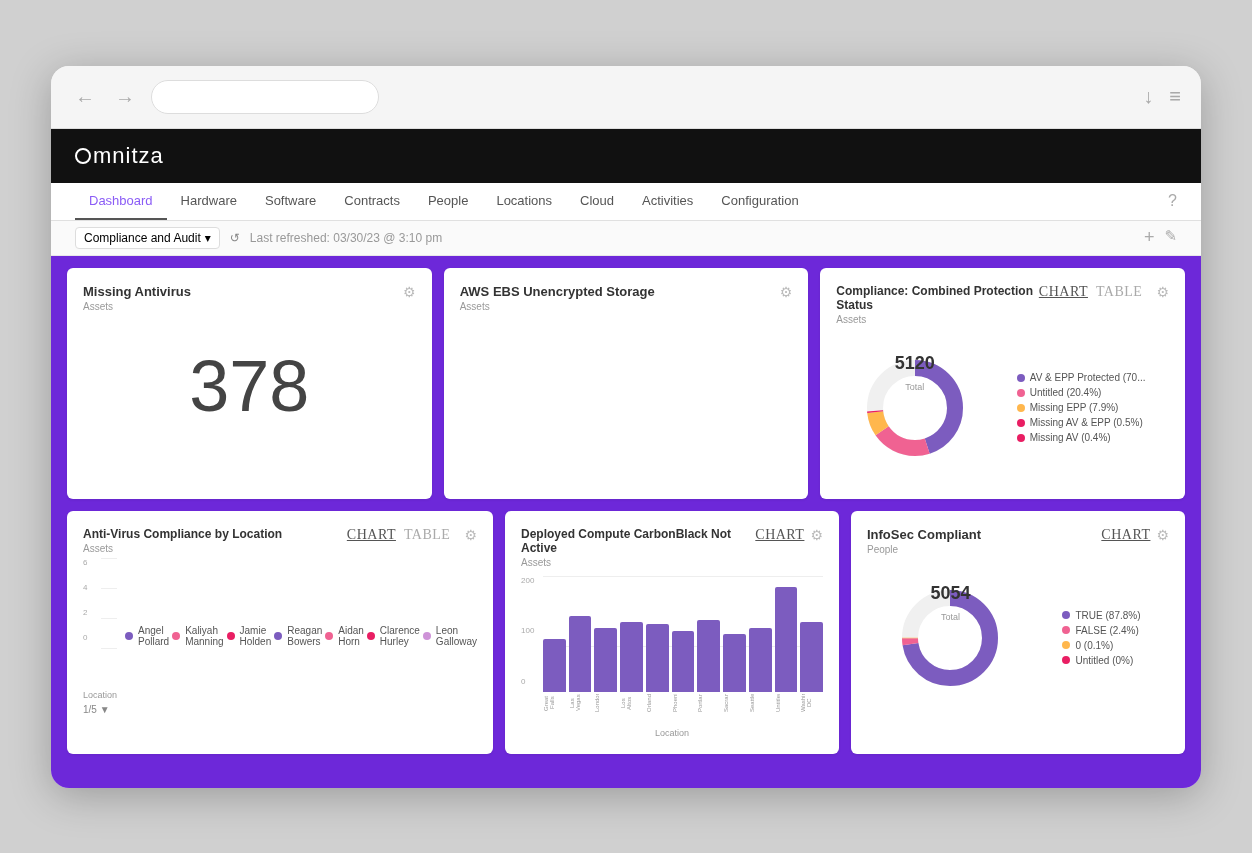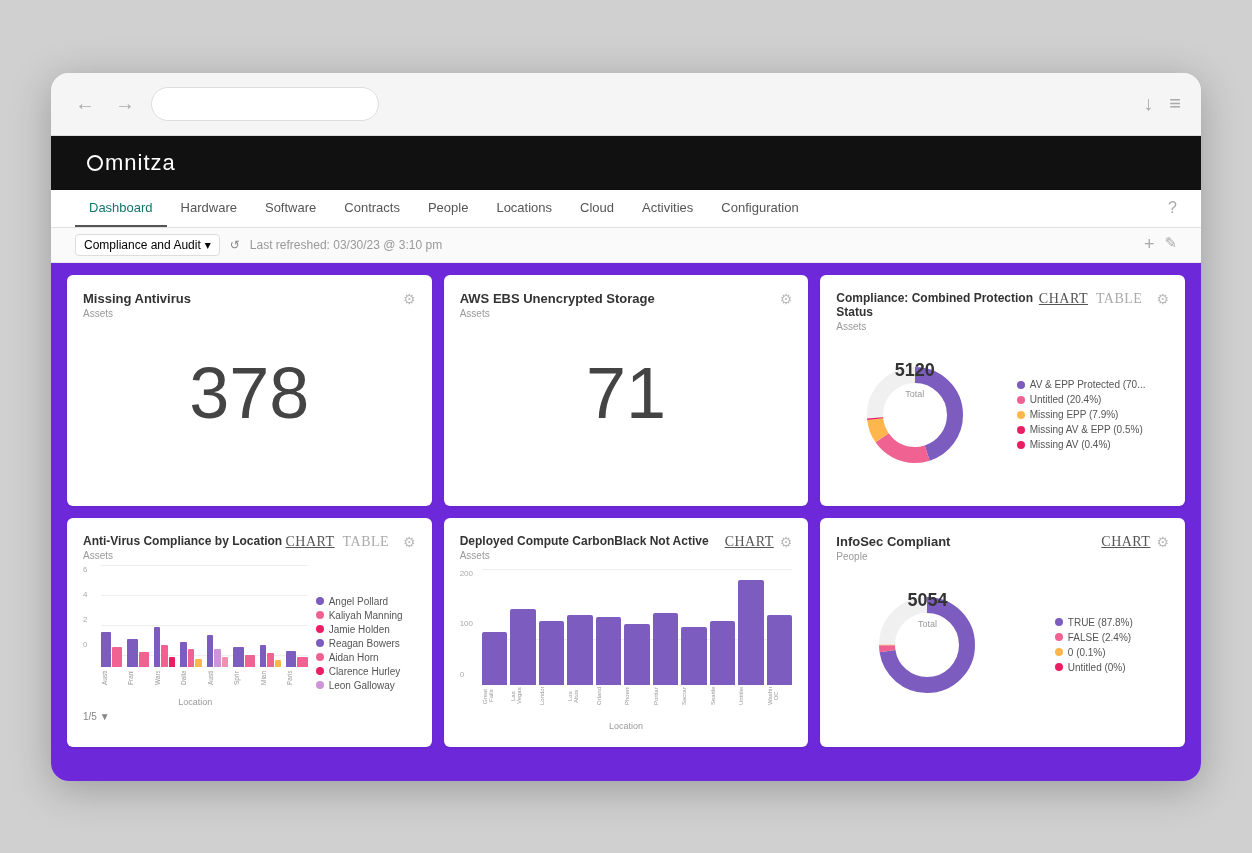--- a/index.html
+++ b/index.html
@@ -60,21 +60,21 @@
     }
     .toolbar-right {
       display: flex;
       gap: 16px;
       align-items: center;
       color: #aaa;
       font-size: 20px;
     }
     .app-header {
       background: #111;
-      padding: 14px 36px;
+      padding: 14px 24px;
     }
     .logo-text {
       color: white;
       font-size: 22px;
       font-weight: 300;
       letter-spacing: 1px;
     }
     .logo-text .logo-o {
       display: inline-block;
       width: 16px;
@@ -97,21 +97,21 @@
     }
     .nav-item {
       padding: 10px 14px;
       font-size: 13px;
       color: #555;
       cursor: pointer;
       border-bottom: 2px solid transparent;
       white-space: nowrap;
     }
     .nav-item.active {
-      color: #0f766e;
+      color: #8b5cf6;
       border-bottom: 2px solid #555;
       font-weight: 500;
     }
     .nav-right {
       margin-left: auto;
       color: #aaa;
       font-size: 16px;
     }
     .sub-bar {
       background: #fafafa;
@@ -253,21 +253,21 @@
     }
     .bar-chart-with-legend {
       display: flex;
       gap: 8px;
     }
     .bar-chart-area {
       flex: 1;
     }
     .legend-right {
       display: flex;
-      flex-direction: column;
+      flex-direction: row;
       gap: 3px;
       justify-content: center;
       min-width: 100px;
     }
     .dropdown-btn {
       background: white;
       border: 1px solid #ddd;
       border-radius: 4px;
       padding: 3px 8px;
       font-size: 12px;
@@ -343,21 +343,20 @@
       </div>
 
       <div class="card">
         <div class="card-header">
           <div>
             <div class="card-title">AWS EBS Unencrypted Storage</div>
             <div class="card-subtitle">Assets</div>
           </div>
           <span class="card-gear">⚙</span>
         </div>
-        <div class="big-number">71</div>
       </div>
 
       <div class="card">
         <div class="card-header">
           <div>
             <div class="card-title" style="font-size:12px;">Compliance: Combined Protection Status</div>
             <div class="card-subtitle">Assets</div>
           </div>
           <div style="display:flex; align-items:center; gap:6px;">
             <div class="card-tabs">

